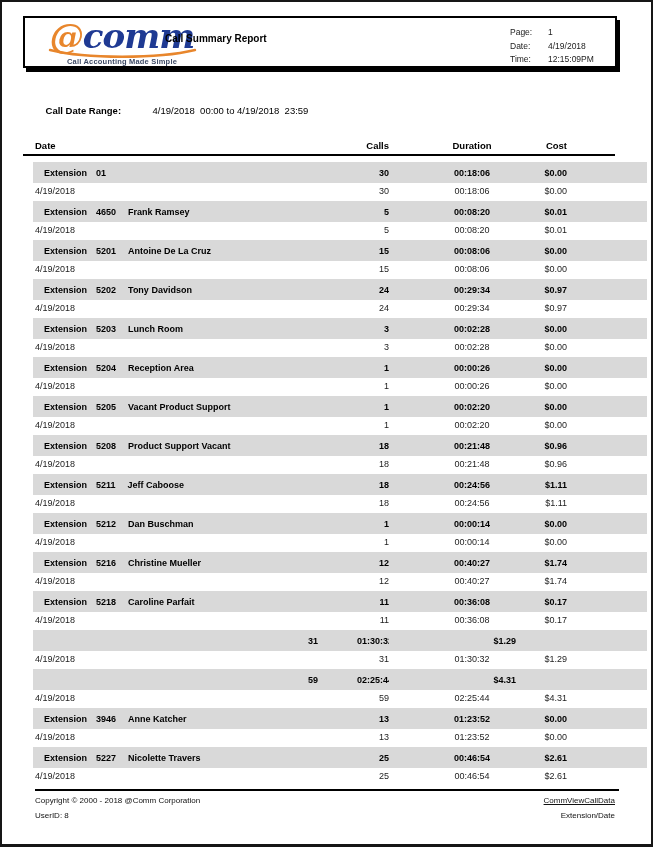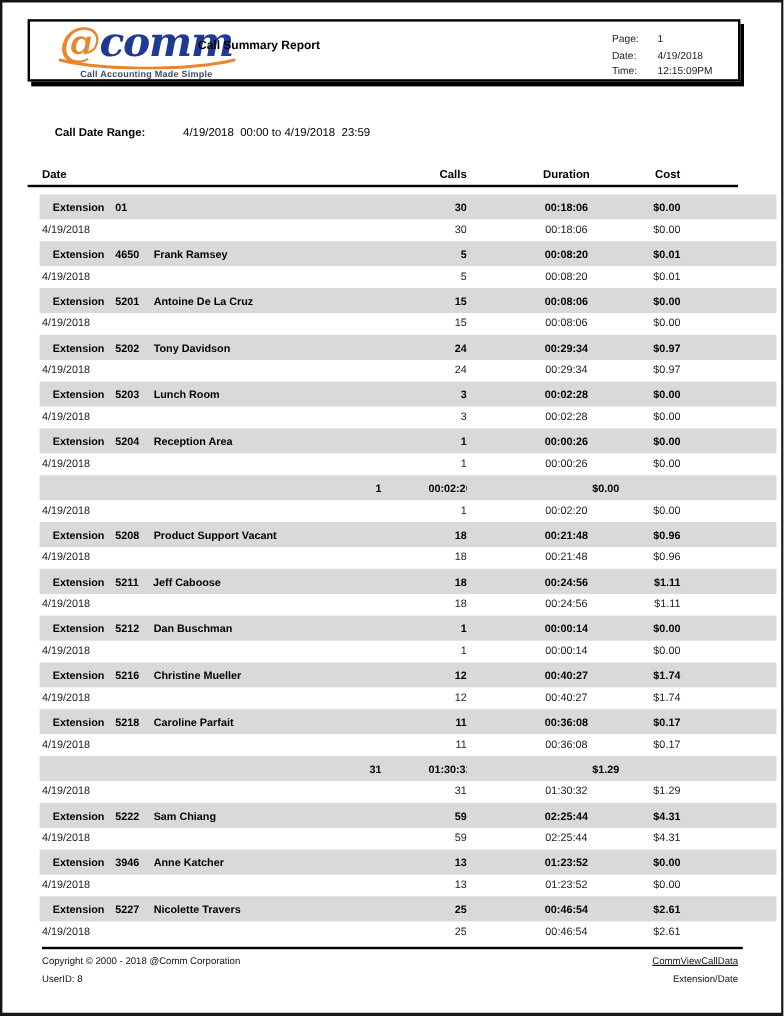--- a/index.html
+++ b/index.html
@@ -216,20 +216,23 @@
       <div class="c name">4/19/2018</div>
       <div class="c calls">1</div>
       <div class="c dur">00:00:26</div>
       <div class="c cost">$0.00</div>
       <div class="c"></div>
     </div>
   </div>
 
   <div class="group">
     <div class="row summary">
+      <div class="c name">
+        <span>Extension</span><span class="ext-no">5205</span><span class="ext-name">Vacant Product Support</span>
+      </div>
       <div class="c calls">1</div>
       <div class="c dur">00:02:20</div>
       <div class="c cost">$0.00</div>
       <div class="c"></div>
     </div>
     <div class="row detail">
       <div class="c name">4/19/2018</div>
       <div class="c calls">1</div>
       <div class="c dur">00:02:20</div>
       <div class="c cost">$0.00</div>
@@ -343,23 +346,20 @@
       <div class="c name">4/19/2018</div>
       <div class="c calls">31</div>
       <div class="c dur">01:30:32</div>
       <div class="c cost">$1.29</div>
       <div class="c"></div>
     </div>
   </div>
 
   <div class="group">
     <div class="row summary">
-      <div class="c name">
-        <span>Extension</span><span class="ext-no">5222</span><span class="ext-name">Sam Chiang</span>
-      </div>
       <div class="c calls">59</div>
       <div class="c dur">02:25:44</div>
       <div class="c cost">$4.31</div>
       <div class="c"></div>
     </div>
     <div class="row detail">
       <div class="c name">4/19/2018</div>
       <div class="c calls">59</div>
       <div class="c dur">02:25:44</div>
       <div class="c cost">$4.31</div>

